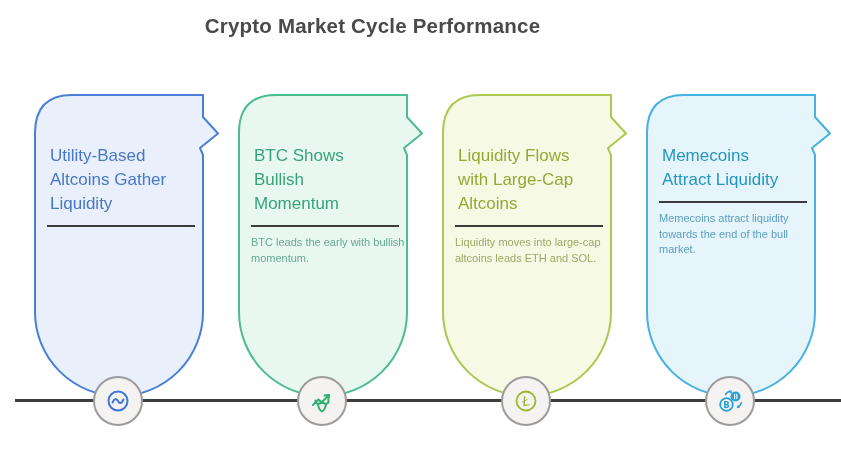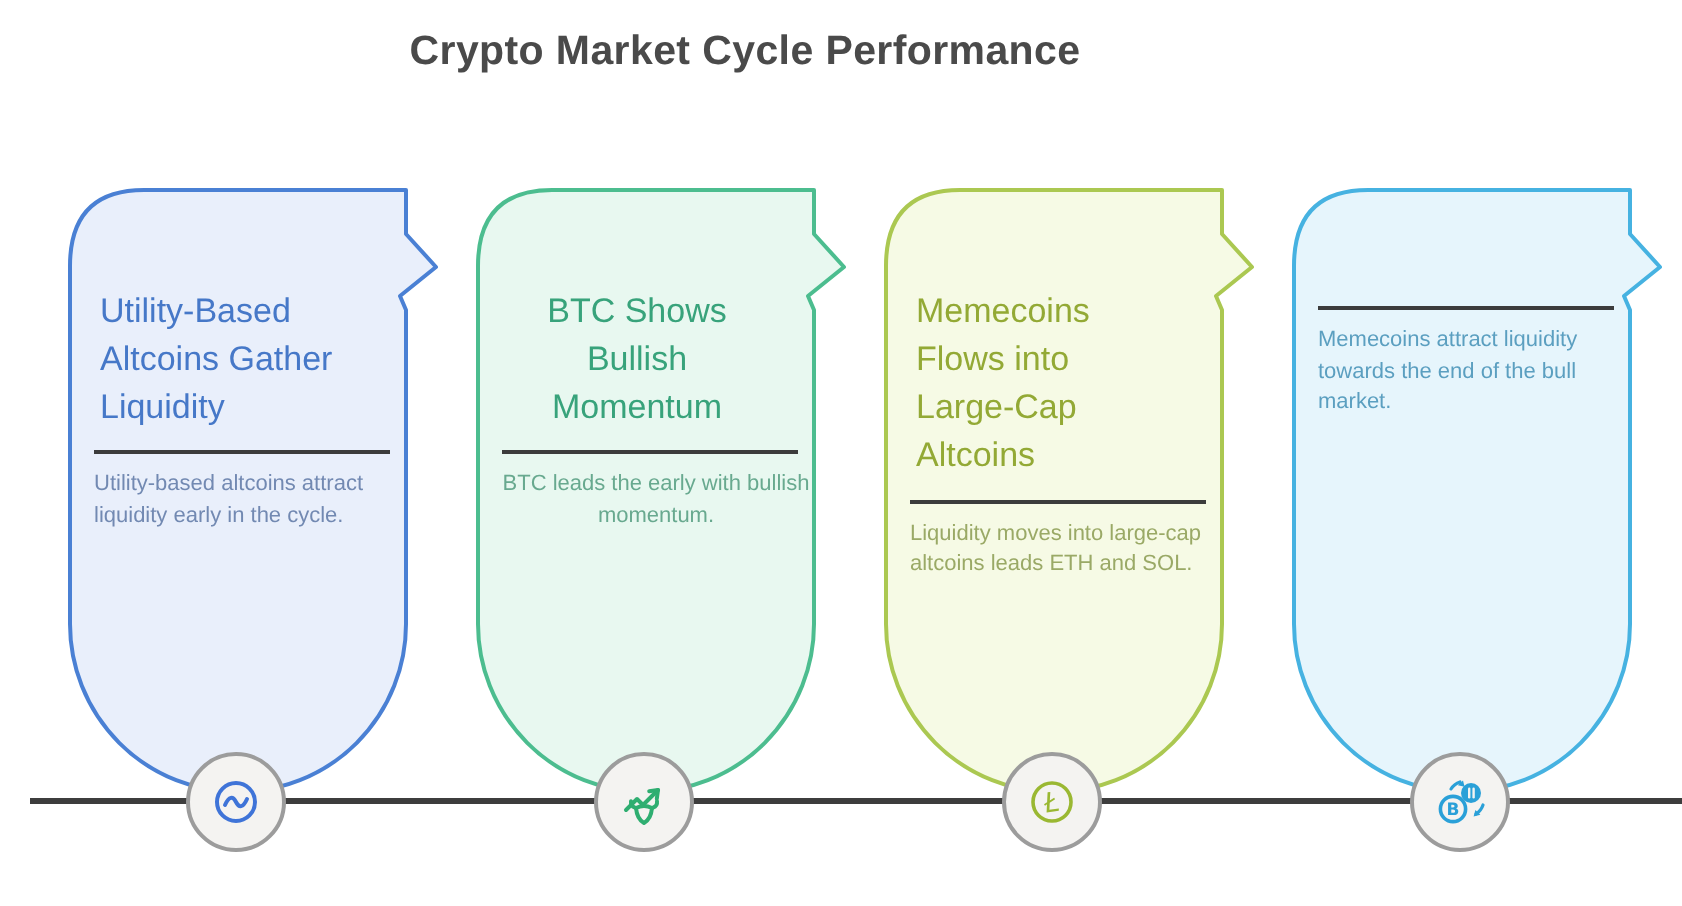--- a/index.html
+++ b/index.html
@@ -94,31 +94,30 @@
 
   <div class="timeline" style="background: rgb(61, 61, 61);"></div>
 
   <div class="step" style="left: 34px; --accent: #4a80d4; --fill: #e9effb; --heading: #4678c8; --body: #7289b2; --icon: #3f74d8;">
     <svg class="bubble" width="198" height="306" viewBox="0 0 198 306">
       <path d="M 38,1 H 169 V 23 L 184,39.5 L 166,54 L 169,61 V 218 A 84,84 0 0 1 1,218 V 39 Q 1,1 38,1 Z"></path>
     </svg>
     <div class="card-content">
       <div class="card-heading">Utility-Based Altcoins Gather Liquidity</div>
       <div class="card-divider"></div>
-      <div class="card-body">Utility-based altcoins attract liquidity early in the cycle.</div>
     </div>
     <div class="icon-circle" style="border-color: rgb(156, 156, 156); background: rgb(244, 243, 241);">
       <svg width="28" height="28" viewBox="-14 -14 28 28">
         <circle class="istroke" r="9.5"></circle>
         <path class="istroke" d="M -5.5,1.5 C -3.5,-3 -1.5,-3 0,0 C 1.5,3 3.5,3 5.5,-1.5"></path>
       </svg>
     </div>
   </div>
 
-  <div class="step" style="left: 238px; text-align: center; --accent: #4cbd8f; --fill: #e8f8f0; --heading: #38a37b; --body: #68a98f; --icon: #2fae71;">
+  <div class="step" style="left: 238px; --accent: #4cbd8f; --fill: #e8f8f0; --heading: #38a37b; --body: #68a98f; --icon: #2fae71;">
     <svg class="bubble" width="198" height="306" viewBox="0 0 198 306">
       <path d="M 38,1 H 169 V 23 L 184,39.5 L 166,54 L 169,61 V 218 A 84,84 0 0 1 1,218 V 39 Q 1,1 38,1 Z"></path>
     </svg>
     <div class="card-content">
       <div class="card-heading">BTC Shows Bullish Momentum</div>
       <div class="card-divider"></div>
       <div class="card-body">BTC leads the early with bullish momentum.</div>
     </div>
     <div class="icon-circle" style="border-color: rgb(156, 156, 156); background: rgb(244, 243, 241);">
       <svg width="28" height="28" viewBox="-14 -14 28 28">
@@ -128,37 +127,38 @@
         <path class="istroke" d="M -4.5,2.8 q -2.3,-0.8 -2,-3.2 M 4.5,2.8 q 2.3,-0.8 2,-3.2"></path>
       </svg>
     </div>
   </div>
 
   <div class="step" style="left: 442px; --accent: #abc851; --fill: #f6fae5; --heading: #93a935; --body: #9aa966; --icon: #9ab832;">
     <svg class="bubble" width="198" height="306" viewBox="0 0 198 306">
       <path d="M 38,1 H 169 V 23 L 184,39.5 L 166,54 L 169,61 V 218 A 84,84 0 0 1 1,218 V 39 Q 1,1 38,1 Z"></path>
     </svg>
     <div class="card-content">
-      <div class="card-heading">Memecoins Flows into Large-Cap Altcoins</div>
+      <div class="card-heading">Liquidity Flows with Large-Cap Altcoins</div>
       <div class="card-divider"></div>
       <div class="card-body">Liquidity moves into large-cap altcoins leads ETH and SOL.</div>
     </div>
     <div class="icon-circle" style="border-color: rgb(156, 156, 156); background: rgb(244, 243, 241);">
       <svg width="28" height="28" viewBox="-14 -14 28 28">
         <circle class="istroke" r="9.5" style="stroke-width:1.8"></circle>
         <text class="itext" x="0" y="4.8" text-anchor="middle" font-size="13.5" font-style="italic" transform="rotate(-8)">Ł</text>
       </svg>
     </div>
   </div>
 
   <div class="step" style="left: 646px; --accent: #46b2e1; --fill: #e6f5fc; --heading: #2396c2; --body: #5b9fc0; --icon: #2aa0d8;">
     <svg class="bubble" width="198" height="306" viewBox="0 0 198 306">
       <path d="M 38,1 H 169 V 23 L 184,39.5 L 166,54 L 169,61 V 218 A 84,84 0 0 1 1,218 V 39 Q 1,1 38,1 Z"></path>
     </svg>
     <div class="card-content">
+      <div class="card-heading">Memecoins Attract Liquidity</div>
       <div class="card-divider"></div>
       <div class="card-body">Memecoins attract liquidity towards the end of the bull market.</div>
     </div>
     <div class="icon-circle" style="border-color: rgb(156, 156, 156); background: rgb(244, 243, 241);">
       <svg width="28" height="28" viewBox="-14 -14 28 28">
         <circle class="istroke" cx="-3.5" cy="3.5" r="6.3" style="stroke-width:1.8"></circle>
         <text class="itext" x="-3.5" y="6.6" text-anchor="middle" font-size="8.5" font-weight="bold">B</text>
         <circle class="ifill" cx="5.5" cy="-4.5" r="5"></circle>
         <rect x="4" y="-7.2" width="1.2" height="5.4" rx="0.6" fill="#f4f3f1"></rect>
         <rect x="6.2" y="-7.2" width="1.2" height="5.4" rx="0.6" fill="#f4f3f1"></rect>

